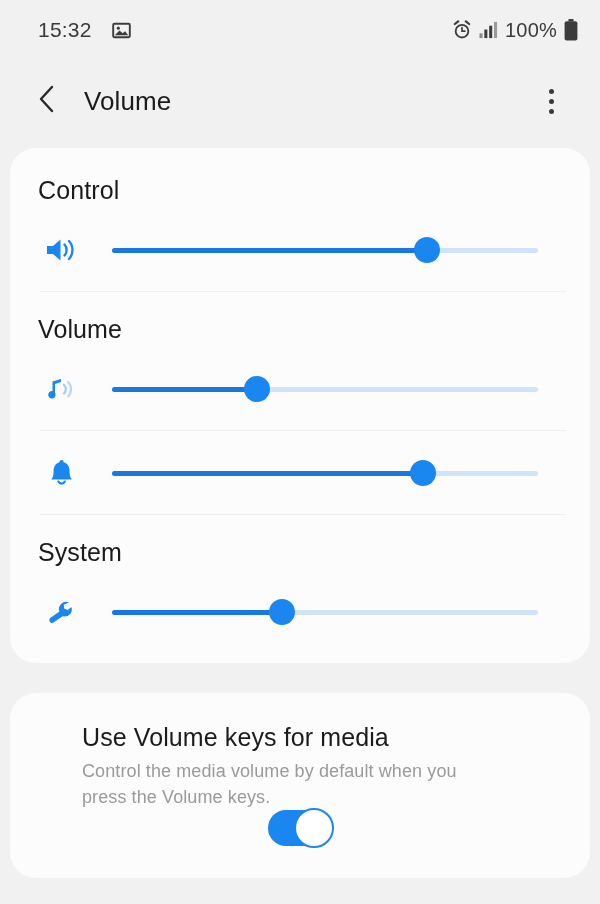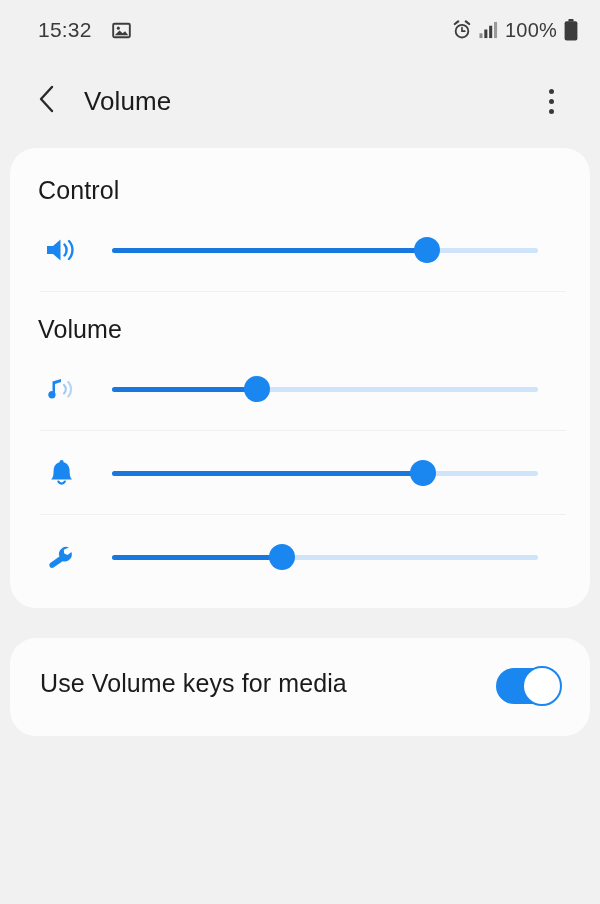--- a/index.html
+++ b/index.html
@@ -182,20 +182,21 @@
     margin-left: -13px;
     border-radius: 50%;
     background: #1a86f0;
   }
 
   
   .toggle-row {
     display: flex;
     align-items: center;
     padding: 26px 30px 28px 30px;
+    flex-direction: column;
   }
   .toggle-texts { flex: 1; padding-right: 16px; }
   .toggle-title {
     font-size: 25px;
     color: #1b1b1b;
     letter-spacing: 0.1px;
     margin-bottom: 6px;
   }
   .toggle-sub {
     font-size: 18px;
@@ -339,40 +340,42 @@
         </span>
         <div class="slider">
           <div class="slider-track" style="background: rgb(207, 228, 251);"></div>
           <div class="slider-fill" style="width: 73%; background: rgb(24, 120, 224);"></div>
           <div class="slider-thumb" style="left: 73%; background: rgb(26, 134, 240);"></div>
         </div>
       </div>
     </div>
 
     <div class="vol-row">
+      <div class="vol-label">System</div>
       <div class="vol-control">
         <span class="vol-icon">
           <svg width="34" height="30" viewBox="0 0 34 30">
             <path d="M24.8 5.4 A7.2 7.2 0 0 0 15.4 14.6 L6.2 20.9 A2.9 2.9 0 0 0 9.5 25.6 L18.6 19.2 A7.2 7.2 0 0 0 27.4 9.9 L23.6 13 L20.2 11.4 L19.8 7.7 Z" fill="#1a86f0"></path>
           </svg>
         </span>
         <div class="slider">
           <div class="slider-track" style="background: rgb(207, 228, 251);"></div>
           <div class="slider-fill" style="width: 40%; background: rgb(24, 120, 224);"></div>
           <div class="slider-thumb" style="left: 40%; background: rgb(26, 134, 240);"></div>
         </div>
       </div>
     </div>
 
   </div>
 
   <div class="card card-toggle">
     <div class="toggle-row">
       <div class="toggle-texts">
         <div class="toggle-title">Use Volume keys for media</div>
+        <div class="toggle-sub">Control the media volume by default when you press the Volume keys.</div>
       </div>
       <div class="switch">
         <div class="switch-bg" style="background: rgb(26, 134, 240);"></div>
         <div class="switch-knob" style="left: 26px; border-color: rgb(26, 134, 240);"></div>
       </div>
     </div>
   </div>
 
 </div>
 

